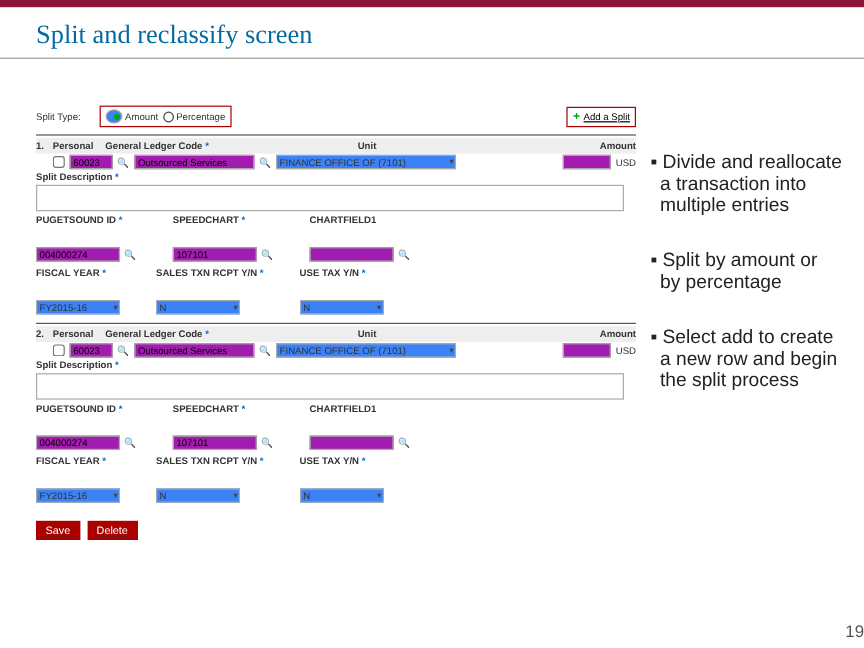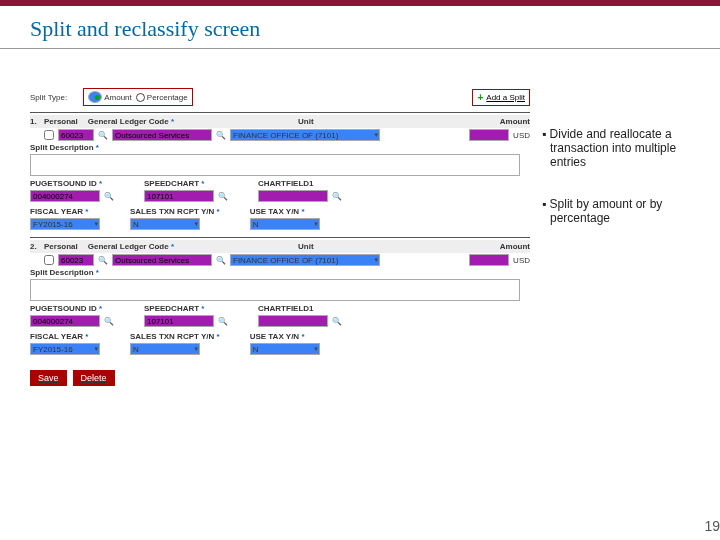--- a/index.html
+++ b/index.html
@@ -1,42 +1,42 @@
 <!DOCTYPE html>
 <html><head>
 <meta charset="utf-8">
 <style>
 * { box-sizing: border-box; margin: 0; padding: 0; }
 body { font-family: Arial, sans-serif; width: 720px; height: 540px; background: #fff; position: relative; }
 .topbar { height: 6px; background: #8a1538; }
 .title { font-family: Georgia, serif; font-size: 22px; color: #0369a1; padding: 10px 0 6px 30px; border-bottom: 1px solid #999; margin-bottom: 8px; }
 .content { display: flex; padding: 0 12px 0 30px; gap: 12px; }
 .formarea { width: 500px; font-size: 8px; color: #333; }
-.sidebar { width: 160px; font-size: 12px; color: #222; padding-top: 70px; }
+.sidebar { width: 160px; font-size: 16px; color: #222; padding-top: 70px; }
 .bullet { margin-bottom: 28px; text-indent: -8px; padding-left: 8px; }
 .split-type-row { display: flex; align-items: center; gap: 16px; margin-bottom: 6px; margin-top: 31px; }
 .split-type-row .boxed { border: 1px solid #a00; padding: 2px 4px; display: flex; align-items: center; gap: 4px; background: #fff; }
 .radio { display: inline-flex; align-items: center; gap: 2px; }
 .radio-circle { width: 9px; height: 9px; border: 1px solid #444; border-radius: 50%; display: inline-flex; align-items: center; justify-content: center; }
 .radio-circle.sel::after { content: ''; width: 5px; height: 5px; background: #0a0; border-radius: 50%; }
 .add-split-box { margin-left: auto; border: 1px solid #a00; padding: 2px 4px; display: flex; align-items: center; }
 .plus-icon { color: #0a0; font: bold 10px sans-serif; margin-right: 3px; }
 .add-link { text-decoration: underline; color: #000; font-size: 8px; }
 .block { border-top: 1px solid #555; padding: 2px 0 4px 0; }
 .row { display: flex; align-items: center; gap: 4px; padding: 1px 0; flex-wrap: nowrap; }
 .hdr-row { background: #eee; font-weight: bold; padding: 2px 0; }
 .num { font-weight: bold; width: 10px; }
 .label { font-weight: bold; }
 .req::after { content: ' *'; color: #06c; font-weight: bold; }
 .inp { border: 1px solid #aaa; height: 12px; font-size: 8px; padding: 0 2px; background: #a21caf; }
 .lookup { width: 10px; height: 10px; display: inline-flex; align-items: center; justify-content: center; font-size: 8px; color: #888; }
 .sel { border: 1px solid #aaa; height: 12px; font-size: 8px; background: #3b82f6; display: inline-flex; align-items: center; padding: 0 10px 0 2px; position: relative; }
 .sel::after { content: '▾'; position: absolute; right: 1px; font-size: 7px; color: #444; }
 .ta { border: 1px solid #aaa; height: 22px; width: 490px; background: #fff; }
-.fld { display: flex; flex-direction: column; gap: 1px; }
+.fld { display: flex; flex-direction: column; gap: 17px; }
 .cols3 { display: flex; gap: 30px; padding: 2px 0; }
 .remain { text-align: right; background: #eee; padding: 2px 4px; font-size: 8px; }
 .btn-row { display: flex; gap: 6px; margin-top: 8px; text-decoration: underline; }
 .btn { background: #a00; color: #fff; border: none; padding: 3px 8px; font-size: 9px; cursor: pointer; }
 .pagenum { position: absolute; bottom: 6px; right: 0; font-size: 14px; color: #555; margin-top: 20px; }
 </style>
 </head>
 <body>
 
 <div class="topbar"></div>
@@ -206,16 +206,17 @@
 
   <div class="btn-row">
     <button class="btn">Save</button>
     <button class="btn">Delete</button>
   </div>
 </div>
 
 <div class="sidebar">
   <div class="bullet">▪ <span>Divide and reallocate a transaction into multiple entries</span></div>
   <div class="bullet">▪ <span>Split by amount or by percentage</span></div>
+  <div class="bullet">▪ <span>Select add to create a new row and begin the split process</span></div>
 </div>
 </div>
 
 <div class="pagenum">19</div>
 
 </body></html>

